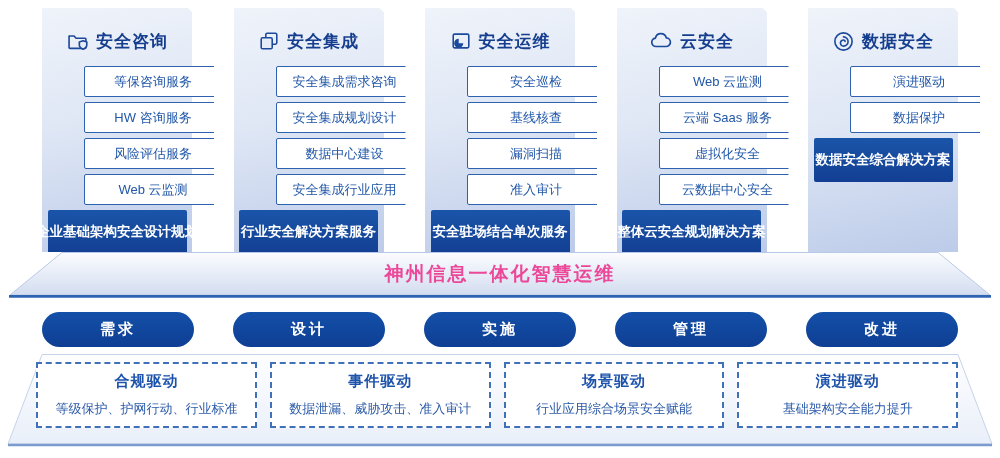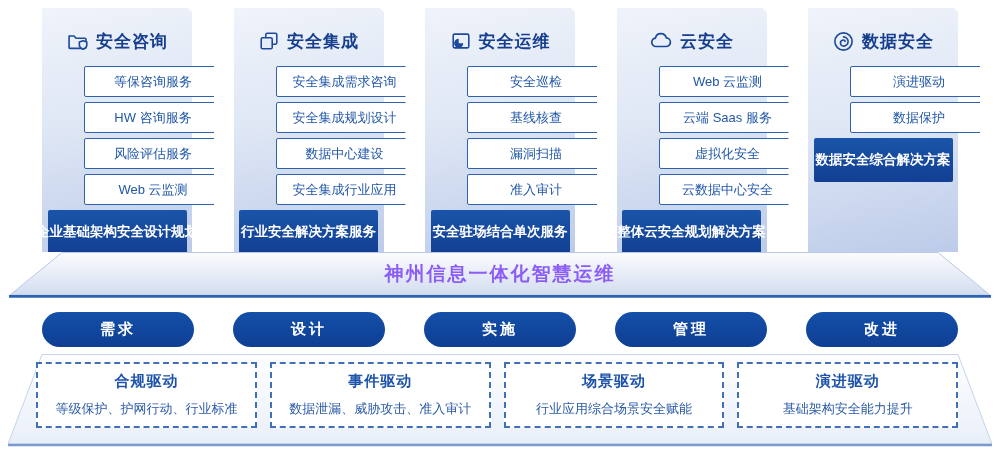--- a/index.html
+++ b/index.html
@@ -29,21 +29,21 @@
     background:linear-gradient(180deg,#1A55A9,#123F93);
     color:#ffffff;font-size:13.5px;font-weight:bold;line-height:1.45;
     display:flex;align-items:center;justify-content:center;
     white-space:nowrap;
   }
   
   .banner{position:absolute;top:252px;left:0;width:1000px;height:48px;}
   .banner-title{
     position:absolute;top:0;left:0;right:0;height:43px;
     display:flex;align-items:center;justify-content:center;
-    font-size:19px;font-weight:bold;color:#8b5cf6;letter-spacing:2px;
+    font-size:19px;font-weight:bold;color:#ec4899;letter-spacing:2px;
   }
   
   .pills{position:absolute;top:312px;left:0;right:0;display:flex;justify-content:space-between;padding:0 42px;}
   .pill{
     width:152px;height:35px;border-radius:18px;
     background:linear-gradient(180deg,#1450A8,#0E3E93);
     color:#ffffff;font-weight:bold;font-size:15px;letter-spacing:3px;
     display:flex;align-items:center;justify-content:center;
   }
   

